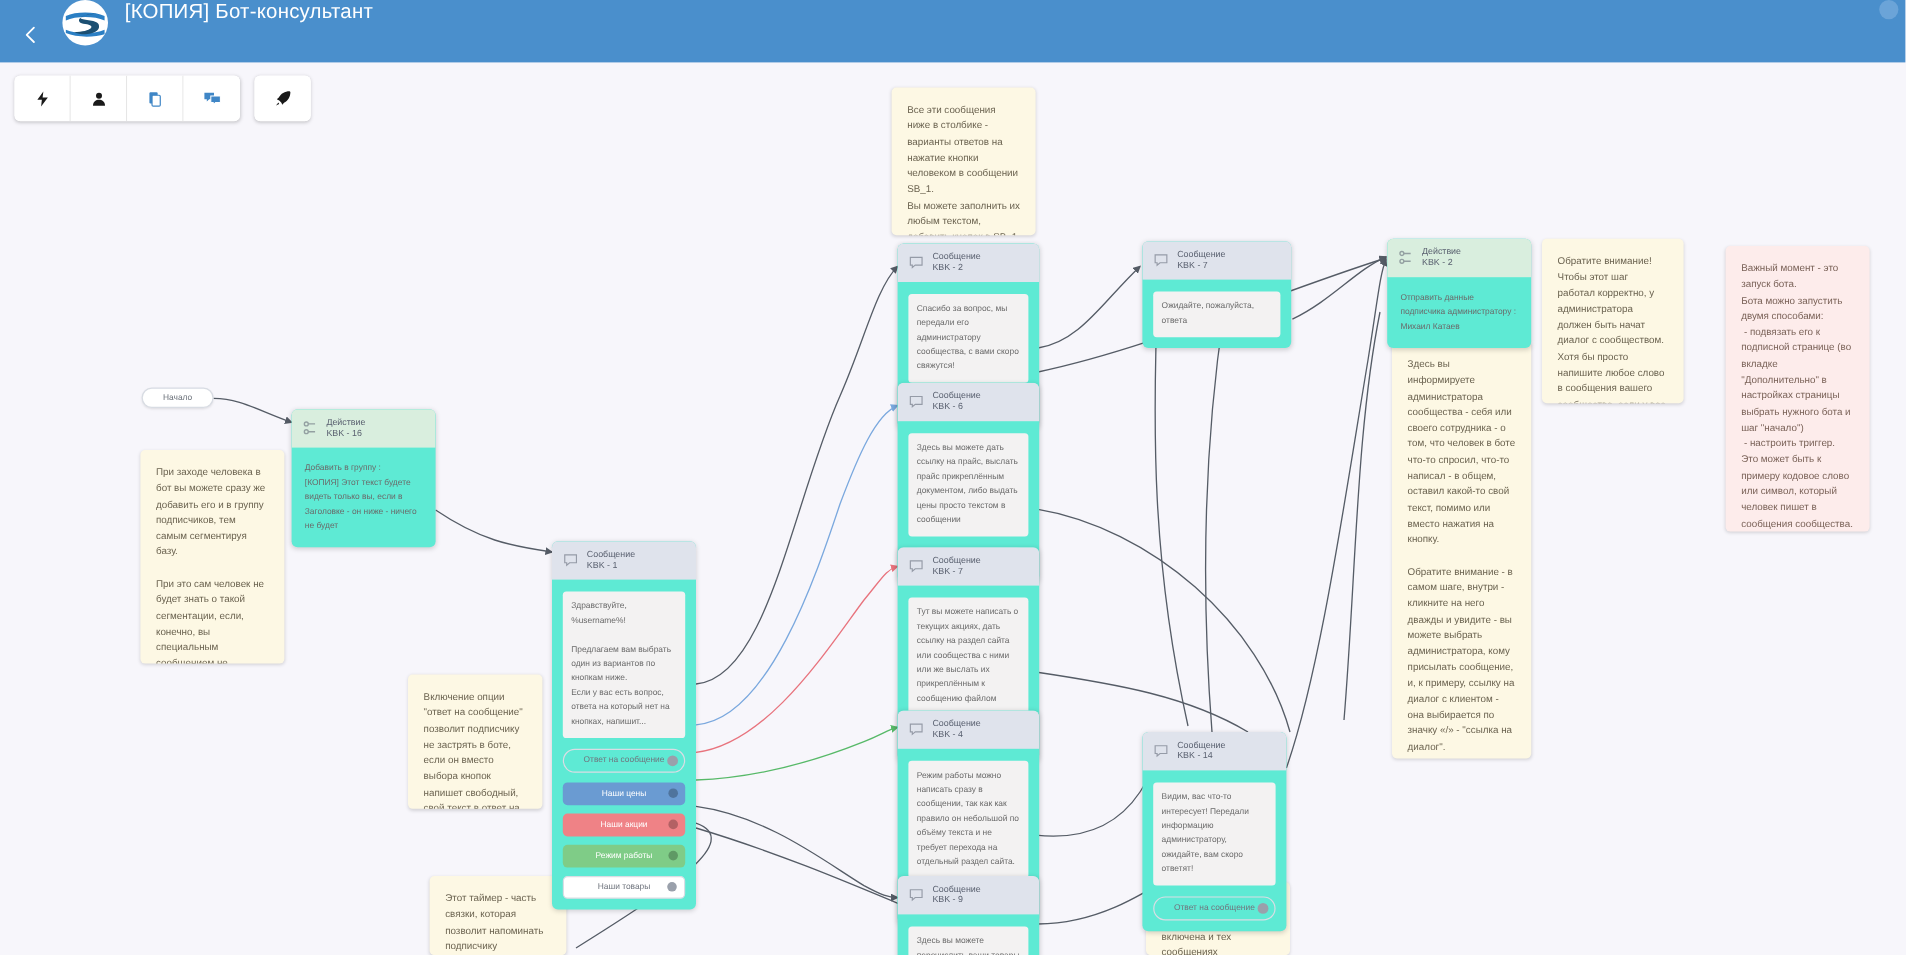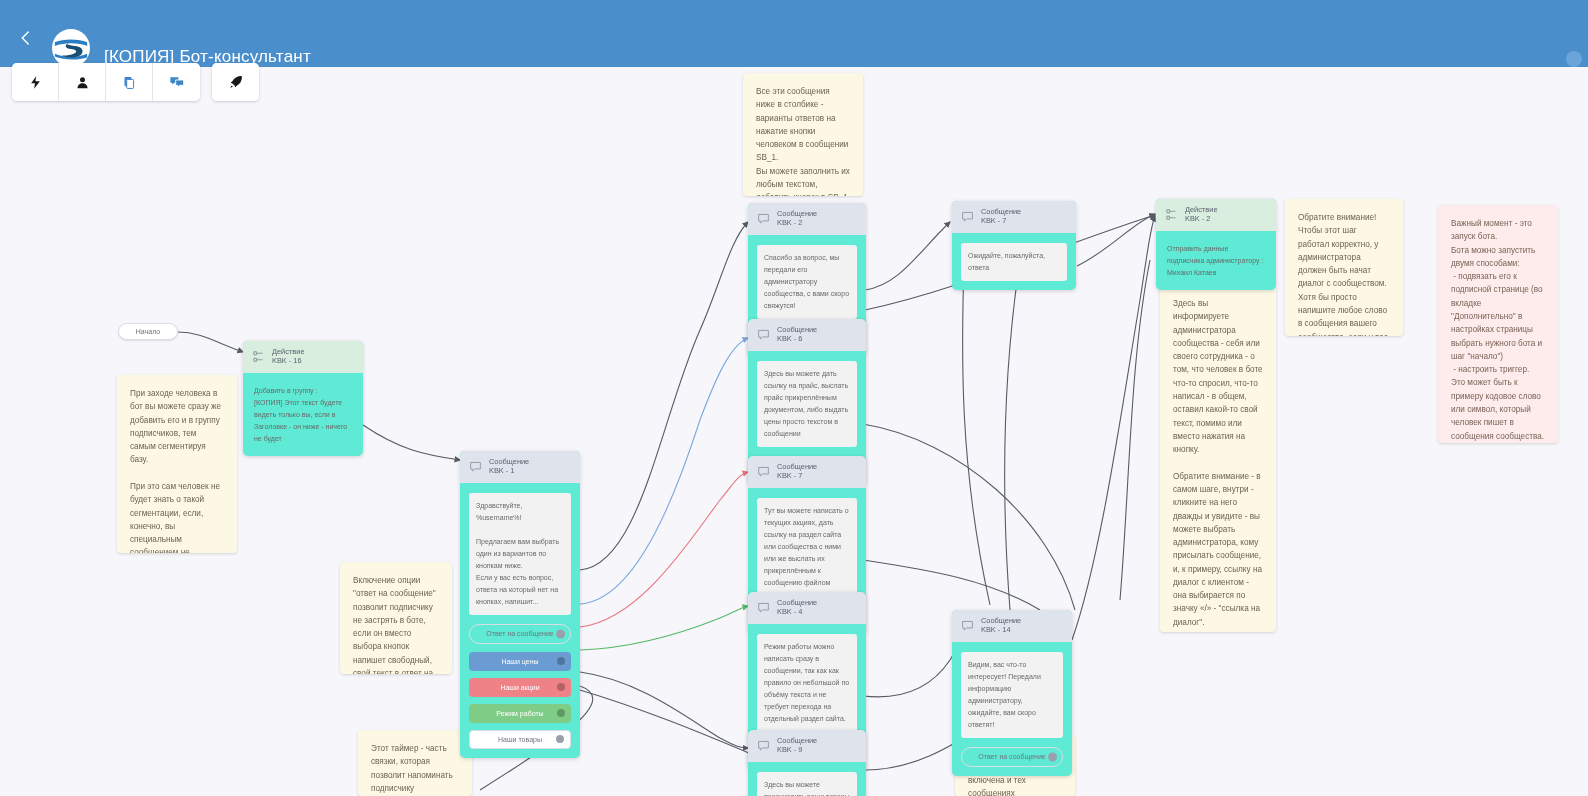--- a/index.html
+++ b/index.html
@@ -7,23 +7,23 @@
     margin: 0; padding: 0;
     width: 1588px; height: 796px;
     overflow: hidden;
     font-family: "Liberation Sans", sans-serif;
     background: #f7f6fb;
   }
   #app { position: relative; width: 1588px; height: 796px; overflow: hidden; }
 
   
   .topbar {
-    position: absolute; top: 0; left: 0; width: 1588px; height: 67px;
+    position: absolute; top: 0; left: 0; width: 1588px; height: 52px;
     background: #4a8fcc;
-    display: flex; align-items: flex-end;
+    display: flex; align-items: flex-start;
     color: #fff;
   }
   .back-btn {
     width: 52px; height: 58px;
     display: flex; align-items: center; justify-content: center;
     cursor: pointer;
   }
   .back-btn svg { display:block; }
   .brand-logo {
     width: 38px; height: 38px; border-radius: 50%;

